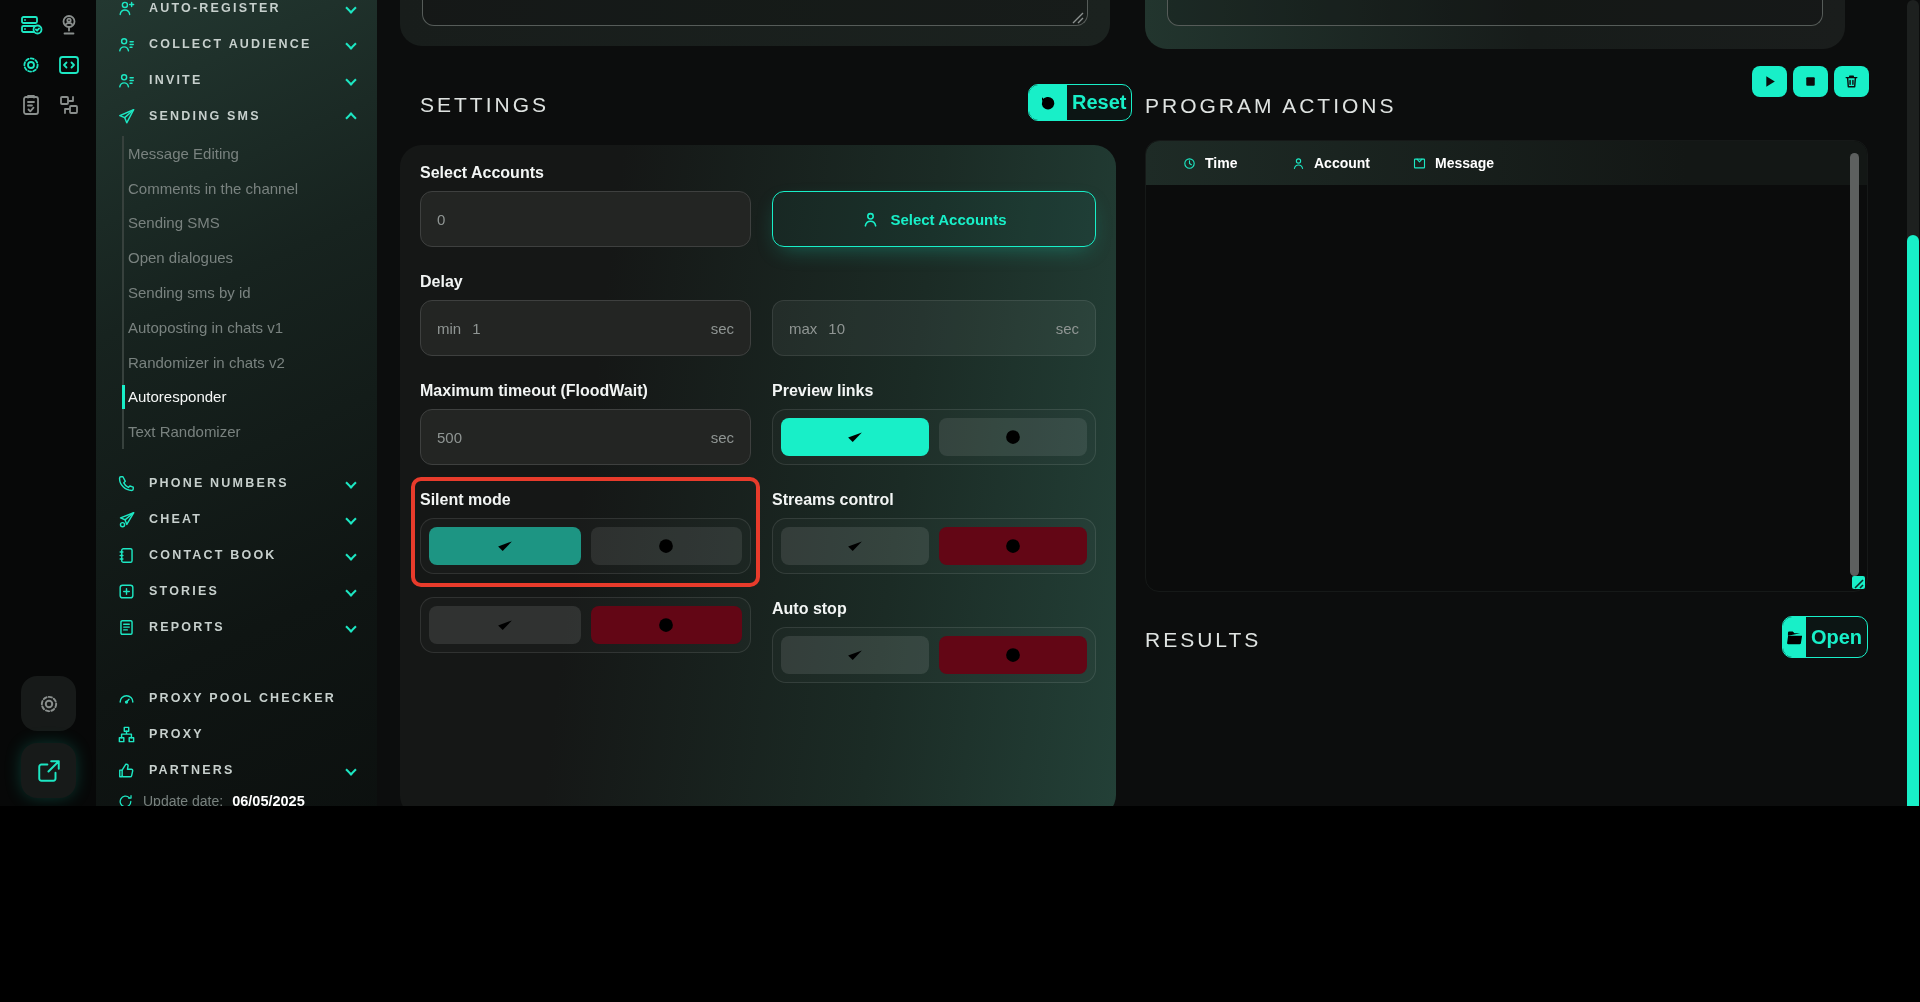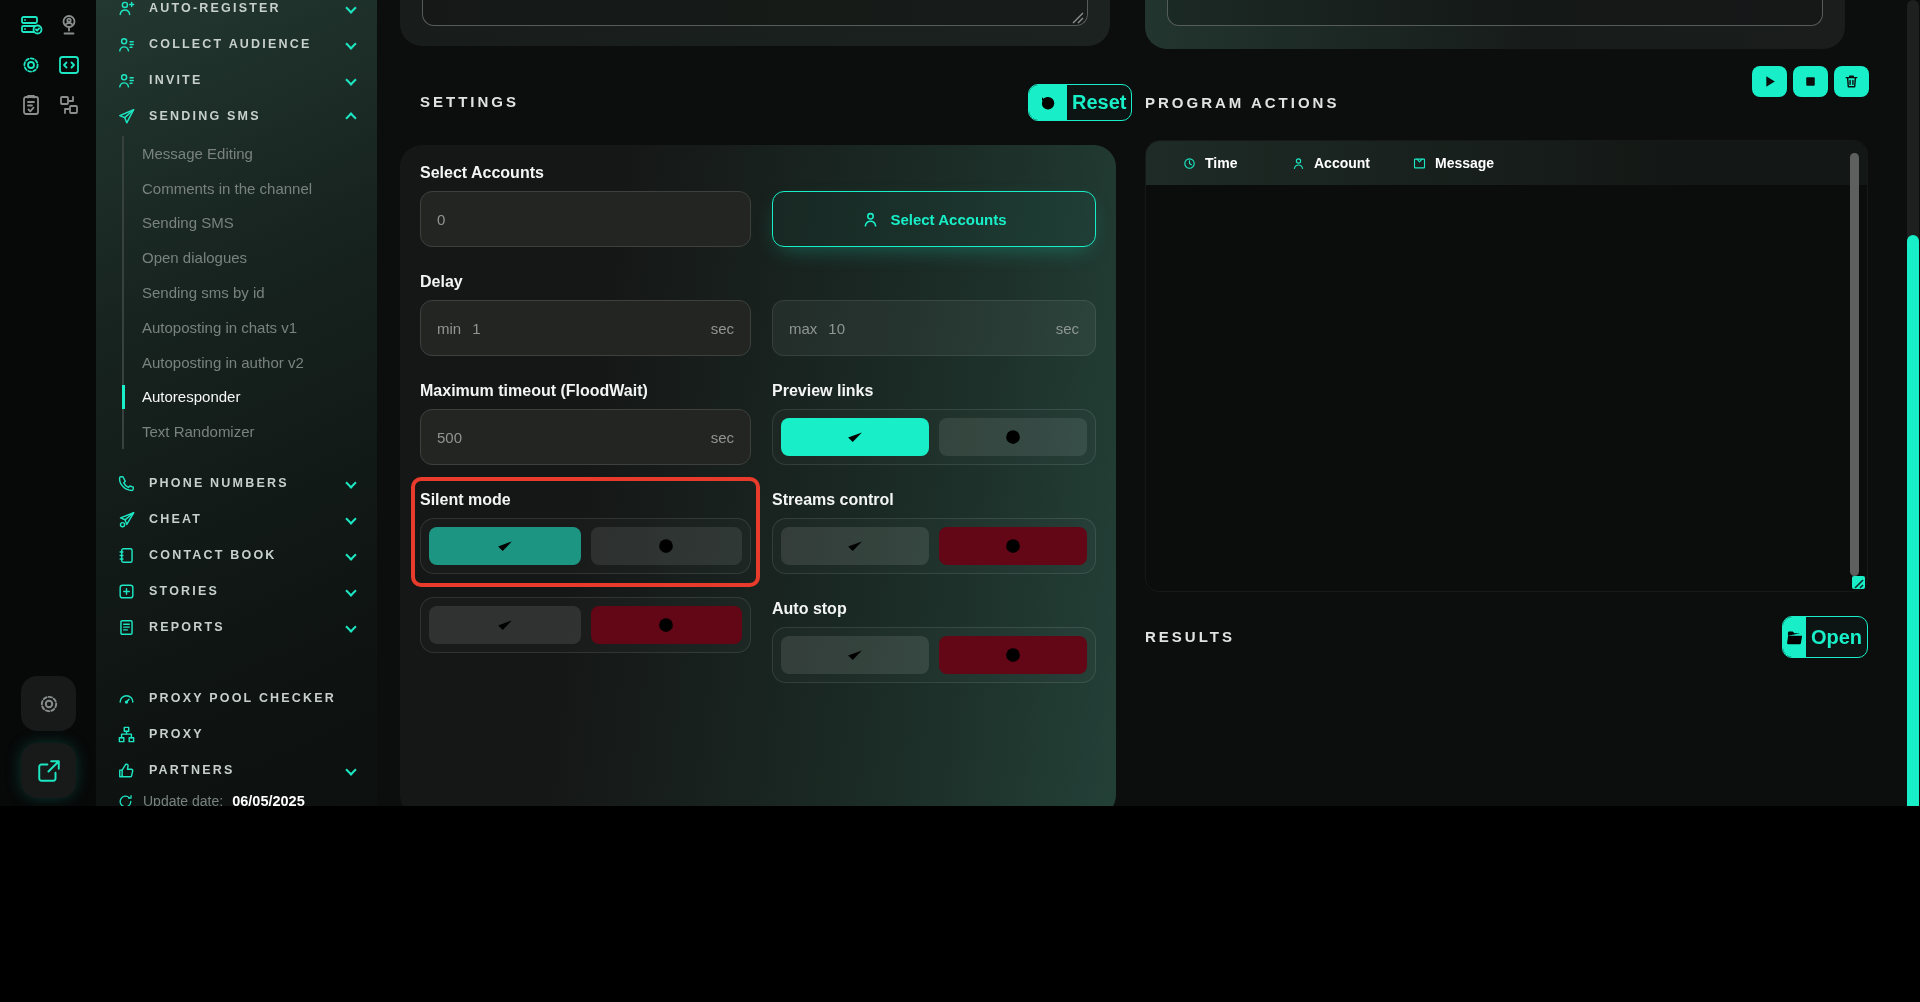--- a/index.html
+++ b/index.html
@@ -32,39 +32,39 @@
   .nav-item{position:absolute;left:0;width:281px;height:36px;display:flex;align-items:center;
     padding:0 22px 0 20px;gap:13px;cursor:pointer}
   .nav-item .ic{width:20px;height:20px;color:#1de7c3;flex:none}
   .nav-item svg{width:19px;height:19px}
   .nav-label{font-size:12.5px;font-weight:700;letter-spacing:2.2px;color:var(--txt-side);white-space:nowrap}
   .chev{width:8px;height:8px;border-right:2.4px solid #1de7c3;border-bottom:2.4px solid #1de7c3;
     transform:rotate(45deg);margin-left:auto;flex:none}
   .chev.up{transform:rotate(-135deg);margin-top:4px}
   .subnav{position:absolute;left:26px;top:136px;width:240px;border-left:2px solid #37413d}
   .sub-item{position:relative;height:34.8px;display:flex;align-items:center;
-    padding-left:18px;font-size:15px;color:#79827f;cursor:pointer;white-space:nowrap}
+    padding-left:4px;font-size:15px;color:#79827f;cursor:pointer;white-space:nowrap}
   .sub-item.active{color:#f5f7f6}
   .sub-item.active::before{content:'';position:absolute;left:-2px;top:5px;bottom:5px;width:3px;background:var(--teal)}
   .side-footer{position:absolute;left:20px;top:792px;display:flex;align-items:center;gap:9px;white-space:nowrap}
   .side-footer .ic{width:18px;height:18px;color:#1de7c3}
   .side-footer svg{width:17px;height:17px}
   .upd-label{font-size:14px;color:#79827f}
   .upd-value{font-size:14.5px;font-weight:700;color:#fff}
 
   
   .panel-cut{position:absolute;border-radius:0 0 22px 22px}
   .tl-panel{left:400px;top:-20px;width:710px;height:66px;background:linear-gradient(90deg,#181d1b,#1b221f)}
   .tr-panel{left:1145px;top:-20px;width:700px;height:69px;background:linear-gradient(90deg,#22352e,#171c1a 55%,#1a1d1c)}
   .cut-input{position:absolute;left:22px;right:22px;top:0;height:46px;border:1px solid #565c59;
     border-top:none;border-radius:0 0 12px 12px;background:rgba(10,12,11,.25)}
   .grip{position:absolute;right:3px;bottom:3px;width:12px;height:12px}
 
   
-  .sec-title{position:absolute;font-size:15px;font-weight:700;letter-spacing:3px;color:#dfe3e1;white-space:nowrap}
+  .sec-title{position:absolute;font-size:21px;font-weight:400;letter-spacing:3px;color:#dfe3e1;white-space:nowrap}
   .split-btn{position:absolute;display:flex;align-items:stretch;border:1.6px solid var(--teal);
     border-radius:10px;background:rgba(24,239,200,.04);overflow:hidden;cursor:pointer}
   .split-btn .seg{background:var(--teal);display:flex;align-items:center;justify-content:center;color:#05231c}
   .split-btn .seg svg{width:20px;height:20px;stroke-width:2.2}
   .split-btn .cap{display:flex;align-items:center;padding:0 5px;color:var(--teal);font-size:20px;font-weight:700}
 
   
   .card{position:absolute;left:400px;top:145px;width:716px;height:672px;border-radius:22px;
     background:linear-gradient(97deg,#151716 28%,#1b2b25 68%,#234037 100%);
     display:grid;grid-template-columns:331px 324px;column-gap:21px;row-gap:23px;
@@ -277,21 +277,21 @@
       <span class="chev up"></span>
     </div>
 
     <div class="subnav">
       <div class="sub-item">Message Editing</div>
       <div class="sub-item">Comments in the channel</div>
       <div class="sub-item">Sending SMS</div>
       <div class="sub-item">Open dialogues</div>
       <div class="sub-item">Sending sms by id</div>
       <div class="sub-item">Autoposting in chats v1</div>
-      <div class="sub-item">Autoposting in author v2</div>
+      <div class="sub-item">Randomizer in chats v2</div>
       <div class="sub-item active">Autoresponder</div>
       <div class="sub-item">Text Randomizer</div>
     </div>
 
     <div class="nav-item" style="top:465px">
       <span class="ic">
           <svg viewBox="0 0 24 24">
             <path d="M7.5 3.5H5A1.8 1.8 0 0 0 3.2 5.3C3.2 13.8 10.2 20.8 18.7 20.8a1.8 1.8 0 0 0 1.8-1.8v-2.5l-4.2-1.4-1.9 1.9c-2.6-1.2-4.6-3.2-5.8-5.8l1.9-1.9L7.5 3.5z"></path>
           </svg>
         </span>

